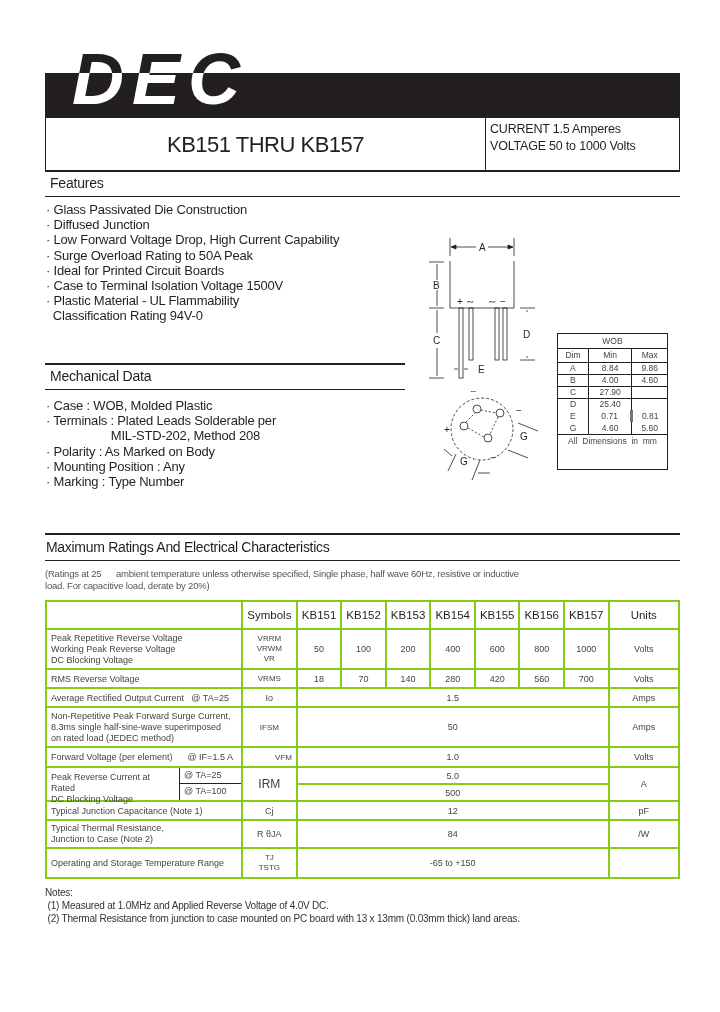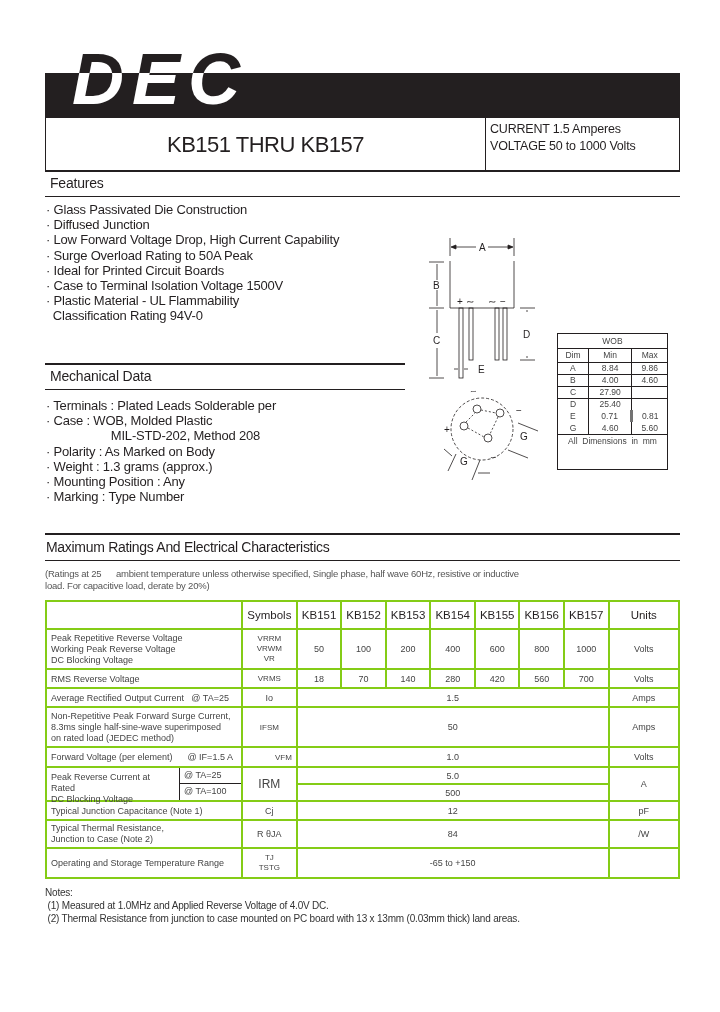--- a/index.html
+++ b/index.html
@@ -64,25 +64,24 @@
   <div>· Ideal for Printed Circuit Boards</div>
   <div>· Case to Terminal Isolation Voltage 1500V</div>
   <div>· Plastic Material - UL Flammability</div>
   <div style="white-space:pre">  Classification Rating 94V-0</div>
 </div>
 
 <div class="abs hline" style="left:45px;top:363px;width:360px;"></div>
 <div class="abs sec-title" style="left:50px;top:368px;">Mechanical Data</div>
 <div class="abs thin" style="left:45px;top:389px;width:360px;"></div>
 <div class="abs list" style="left:46px;top:398px;">
+  <div>· Case :  WOB, Molded Plastic</div>
   <div>· Terminals : Plated Leads Solderable per</div>
-  <div>· Case :  WOB, Molded Plastic</div>
   <div style="white-space:pre">                   MIL-STD-202, Method 208</div>
   <div>· Polarity :  As Marked on Body</div>
-  <div>· Weight : 1.3 grams (approx.)</div>
   <div>· Mounting Position :  Any</div>
   <div>· Marking : Type Number</div>
 </div>
 
 <svg class="abs" style="left:420px;top:228px;" width="140" height="255" viewBox="0 0 140 255" font-family="Liberation Sans, sans-serif" font-size="10" fill="none" stroke="#231f20" stroke-width="0.8">
 
   <line x1="30" y1="10" x2="30" y2="28"></line>
     <line x1="94" y1="10" x2="94" y2="28"></line>
   <line x1="32" y1="19" x2="56" y2="19"></line>
     <line x1="68" y1="19" x2="92" y2="19"></line>

